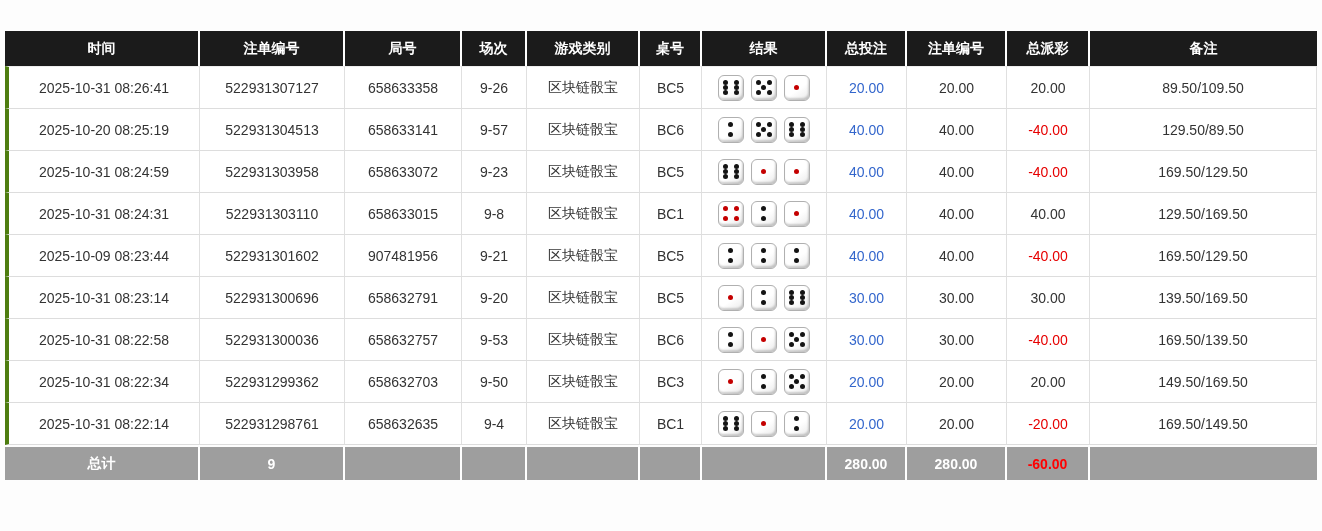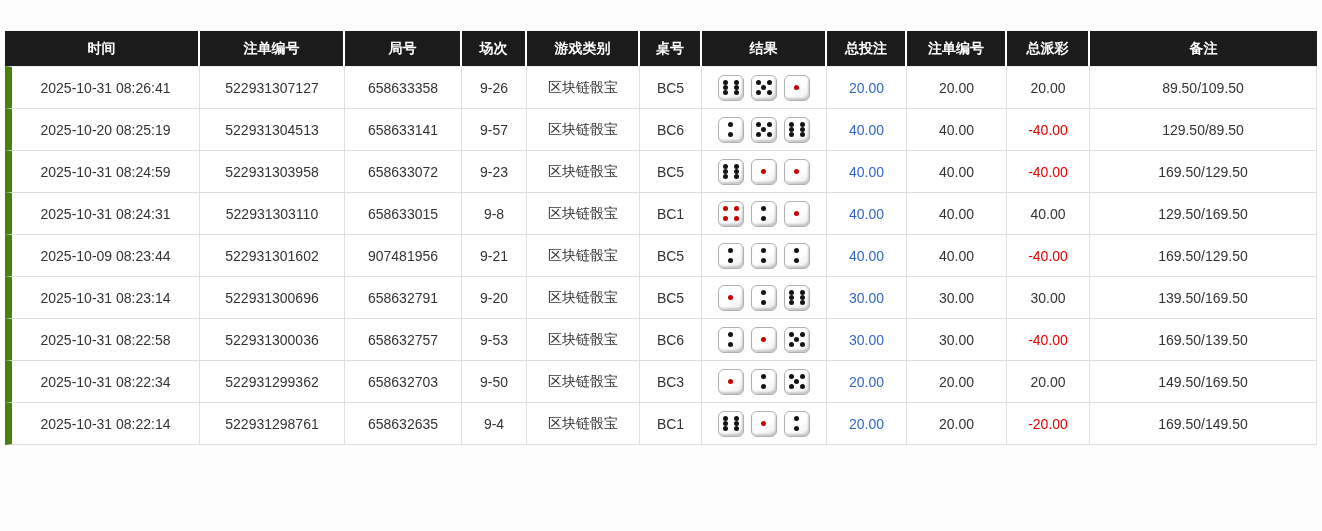--- a/index.html
+++ b/index.html
@@ -13,21 +13,21 @@
     height:35px; text-align:center; border-right:2px solid #fff;
     padding:0; overflow:hidden; white-space:nowrap;
   }
   thead th:last-child { border-right:none; }
 
   tbody td {
     background:#fff; height:41px; text-align:center; vertical-align:middle;
     border-bottom:1px solid #ddd; border-right:1px solid #e0e0e0;
     padding:0; overflow:hidden; white-space:nowrap; color:#333;
   }
-  tbody tr td:first-child { border-left:7px solid #4d7c0f; }
+  tbody tr td:first-child { border-left:4px solid #4d7c0f; }
   tbody td:last-child { border-right:1px solid #e0e0e0;margin-top:40px; }
   tbody tr:first-child td { border-top:1px solid #eee; }
 
   tfoot td {
     background:#9e9e9e; color:#fff; font-weight:700; height:33px;
     text-align:center; vertical-align:middle;
     border-right:2px solid #fff; border-top:2px solid #fdfdfd;
     padding:0; white-space:nowrap;
   }
   tfoot td:last-child { border-right:none; }
@@ -354,15 +354,28 @@
               </span>
             </span>
           </td>
           <td class="amount-link">20.00</td>
           <td>20.00</td>
           <td class="neg">-20.00</td>
           <td>169.50/149.50</td>
         </tr>
       </tbody>
     <tfoot>
+        <tr>
+          <td>总计</td>
+          <td>9</td>
+          <td></td>
+          <td></td>
+          <td></td>
+          <td></td>
+          <td></td>
+          <td>280.00</td>
+          <td>280.00</td>
+          <td class="neg">-60.00</td>
+          <td></td>
+        </tr>
       </tfoot>
   </table>
 </div>
 
 </body></html>

